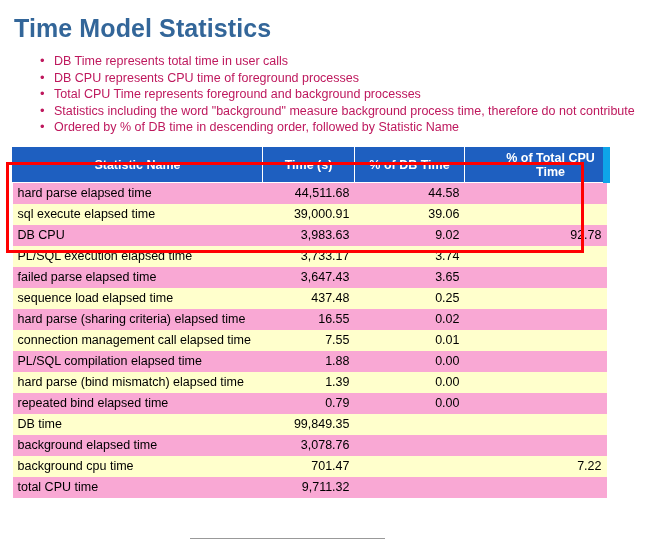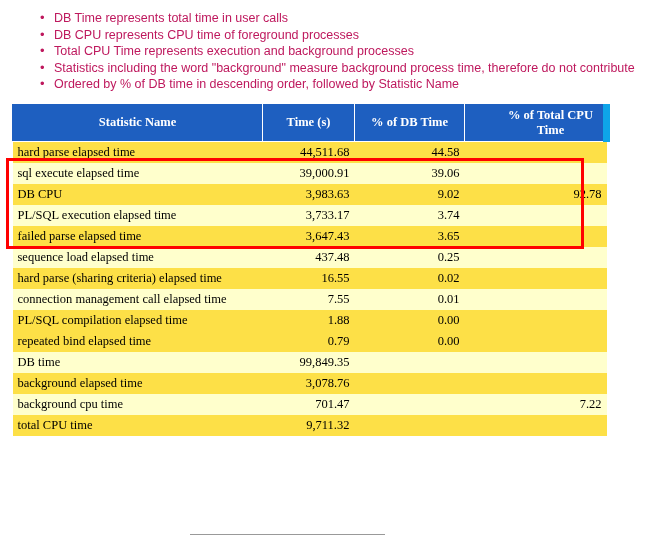--- a/index.html
+++ b/index.html
@@ -46,21 +46,20 @@
     content: "\2022";
     position: absolute;
     left: 2px;
     top: 0;
     font-size: 13px;
   }
   .table-wrap {
     margin: 11px 0 0 12px;
     position: relative;
     width: 564px;
-    font-family: Liberation Serif, serif;
   }
   table.stats {
     border-collapse: collapse;
     width: 564px;
     table-layout: fixed;
   }
   table.stats th {
     background: #2a5fc0;
     background: #1e5fc0;
     color: #ffffff;
@@ -82,21 +81,21 @@
     font-size: 12.5px;
     padding: 2px 5px;
     border: none;
     line-height: 17px;
     height: 17px;
   }
   tr.band-yellow td {
     background: #ffffcc;
   }
   tr.band-white td {
-    background: #fde047;
+    background: #f9a8d4;
   }
   td.name { text-align: left; }
   td.num { text-align: right; padding-right: 6px; }
 
   col.c1 { width: 250px; }
   col.c2 { width: 92px; }
   col.c3 { width: 110px; }
   col.c4 { width: 142px; }
 
   .highlight-box {
@@ -116,25 +115,26 @@
     width: 195px;
     height: 0;
     border-top: 1px solid #999999;
   }
 </style>
 </head>
 <body>
 
 <div class="page">
 
+  <div class="title">Time Model Statistics</div>
 
   <ul class="bullets">
     <li>DB Time represents total time in user calls</li>
     <li>DB CPU represents CPU time of foreground processes</li>
-    <li>Total CPU Time represents execution and background processes</li>
+    <li>Total CPU Time represents foreground and background processes</li>
     <li>Statistics including the word "background" measure background process time, therefore do not contribute</li>
     <li>Ordered by % of DB time in descending order, followed by Statistic Name</li>
   </ul>
 
   <div class="table-wrap">
     <table class="stats">
       <colgroup>
         <col class="c1">
           <col class="c2">
           <col class="c3">
@@ -196,20 +196,26 @@
           <td class="num">7.55</td>
           <td class="num">0.01</td>
           <td class="num"></td>
         </tr>
         <tr class="band-white">
           <td class="name">PL/SQL compilation elapsed time</td>
           <td class="num">1.88</td>
           <td class="num">0.00</td>
           <td class="num"></td>
         </tr>
+        <tr class="band-yellow">
+          <td class="name">hard parse (bind mismatch) elapsed time</td>
+          <td class="num">1.39</td>
+          <td class="num">0.00</td>
+          <td class="num"></td>
+        </tr>
         <tr class="band-white">
           <td class="name">repeated bind elapsed time</td>
           <td class="num">0.79</td>
           <td class="num">0.00</td>
           <td class="num"></td>
         </tr>
         <tr class="band-yellow">
           <td class="name">DB time</td>
           <td class="num">99,849.35</td>
           <td class="num"></td>

